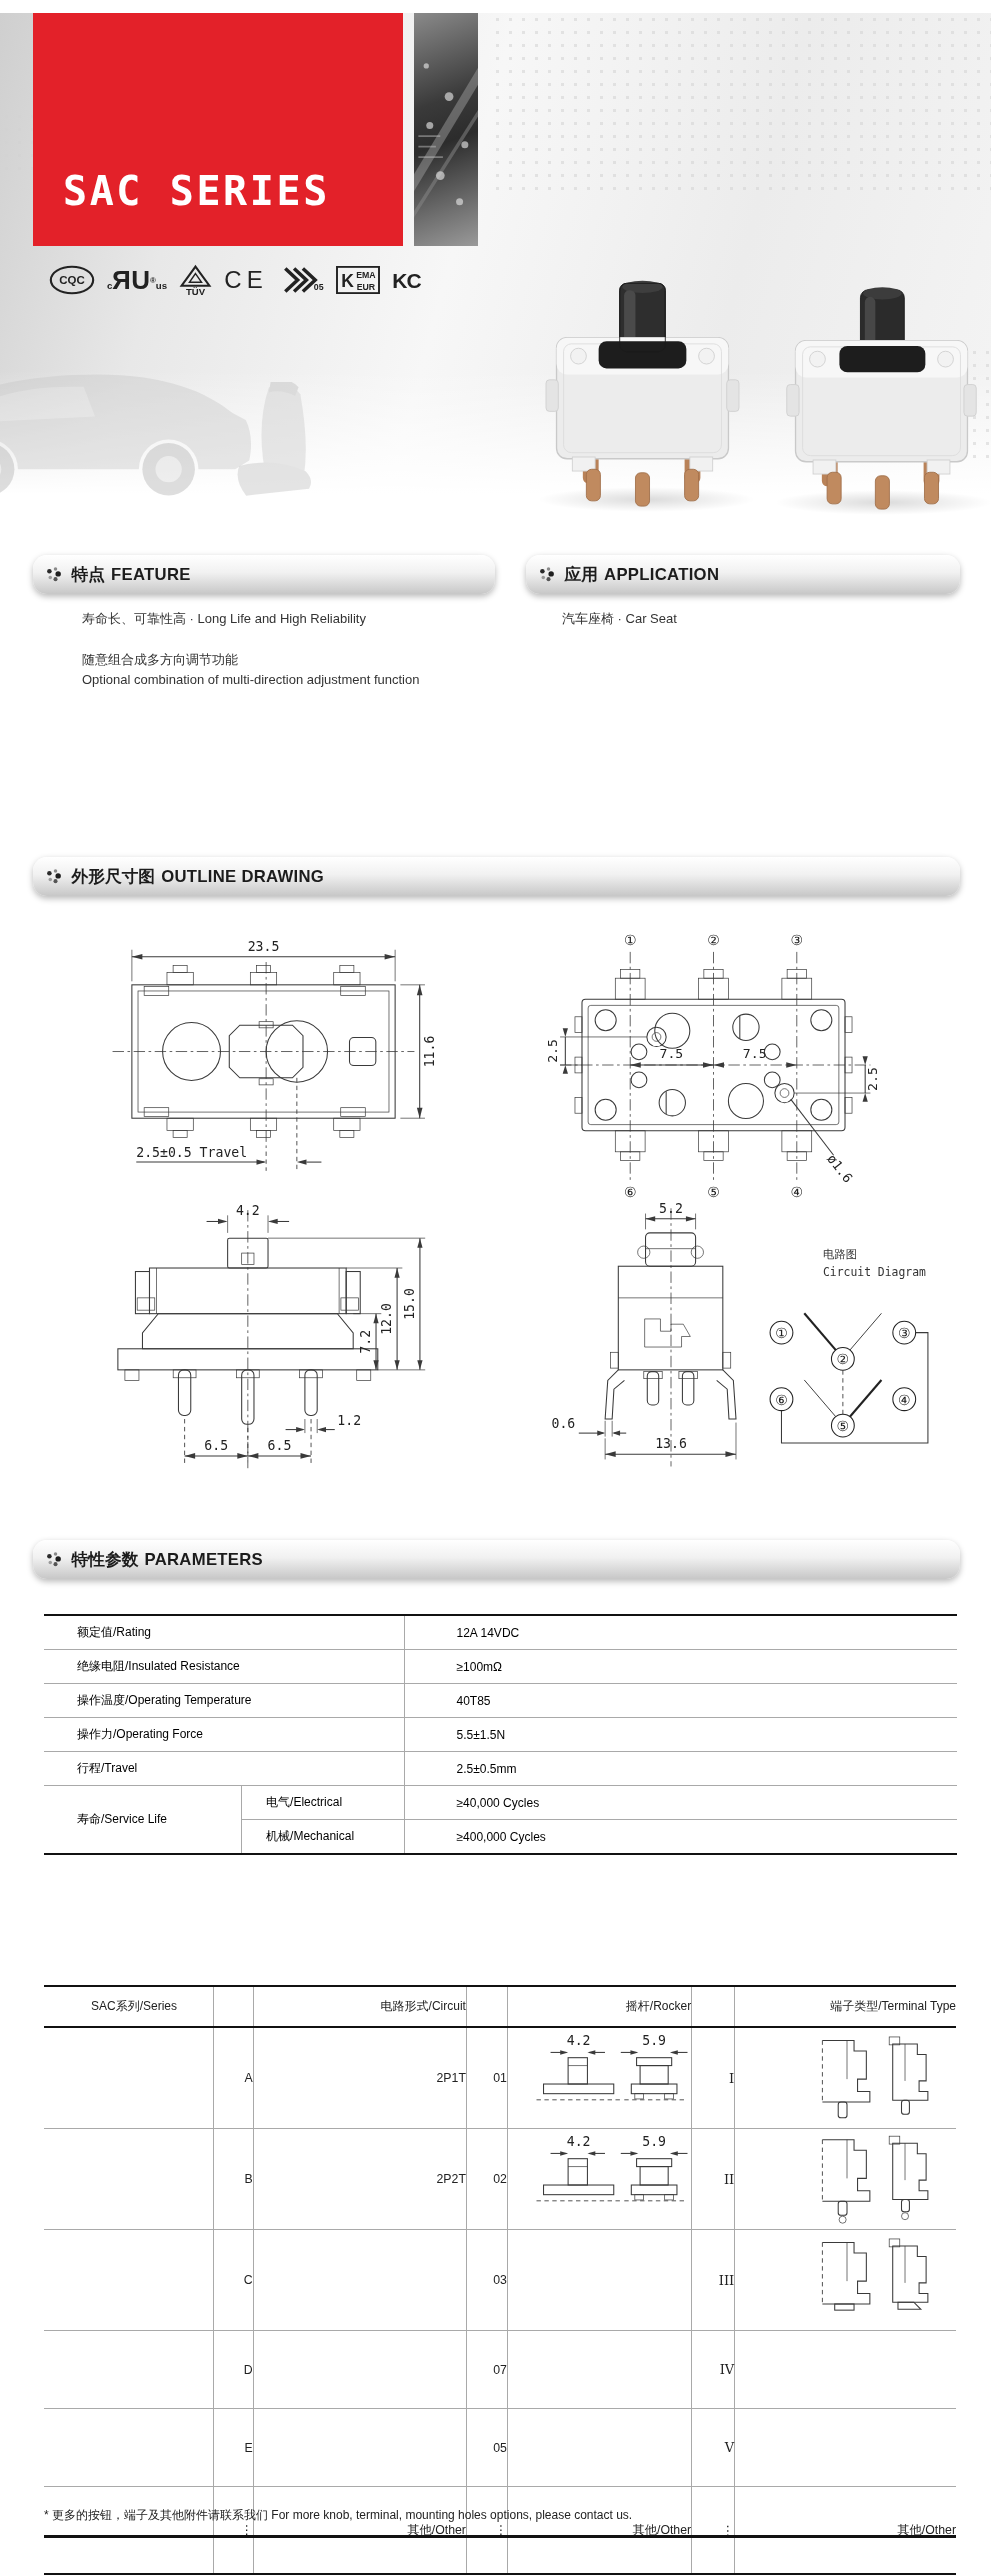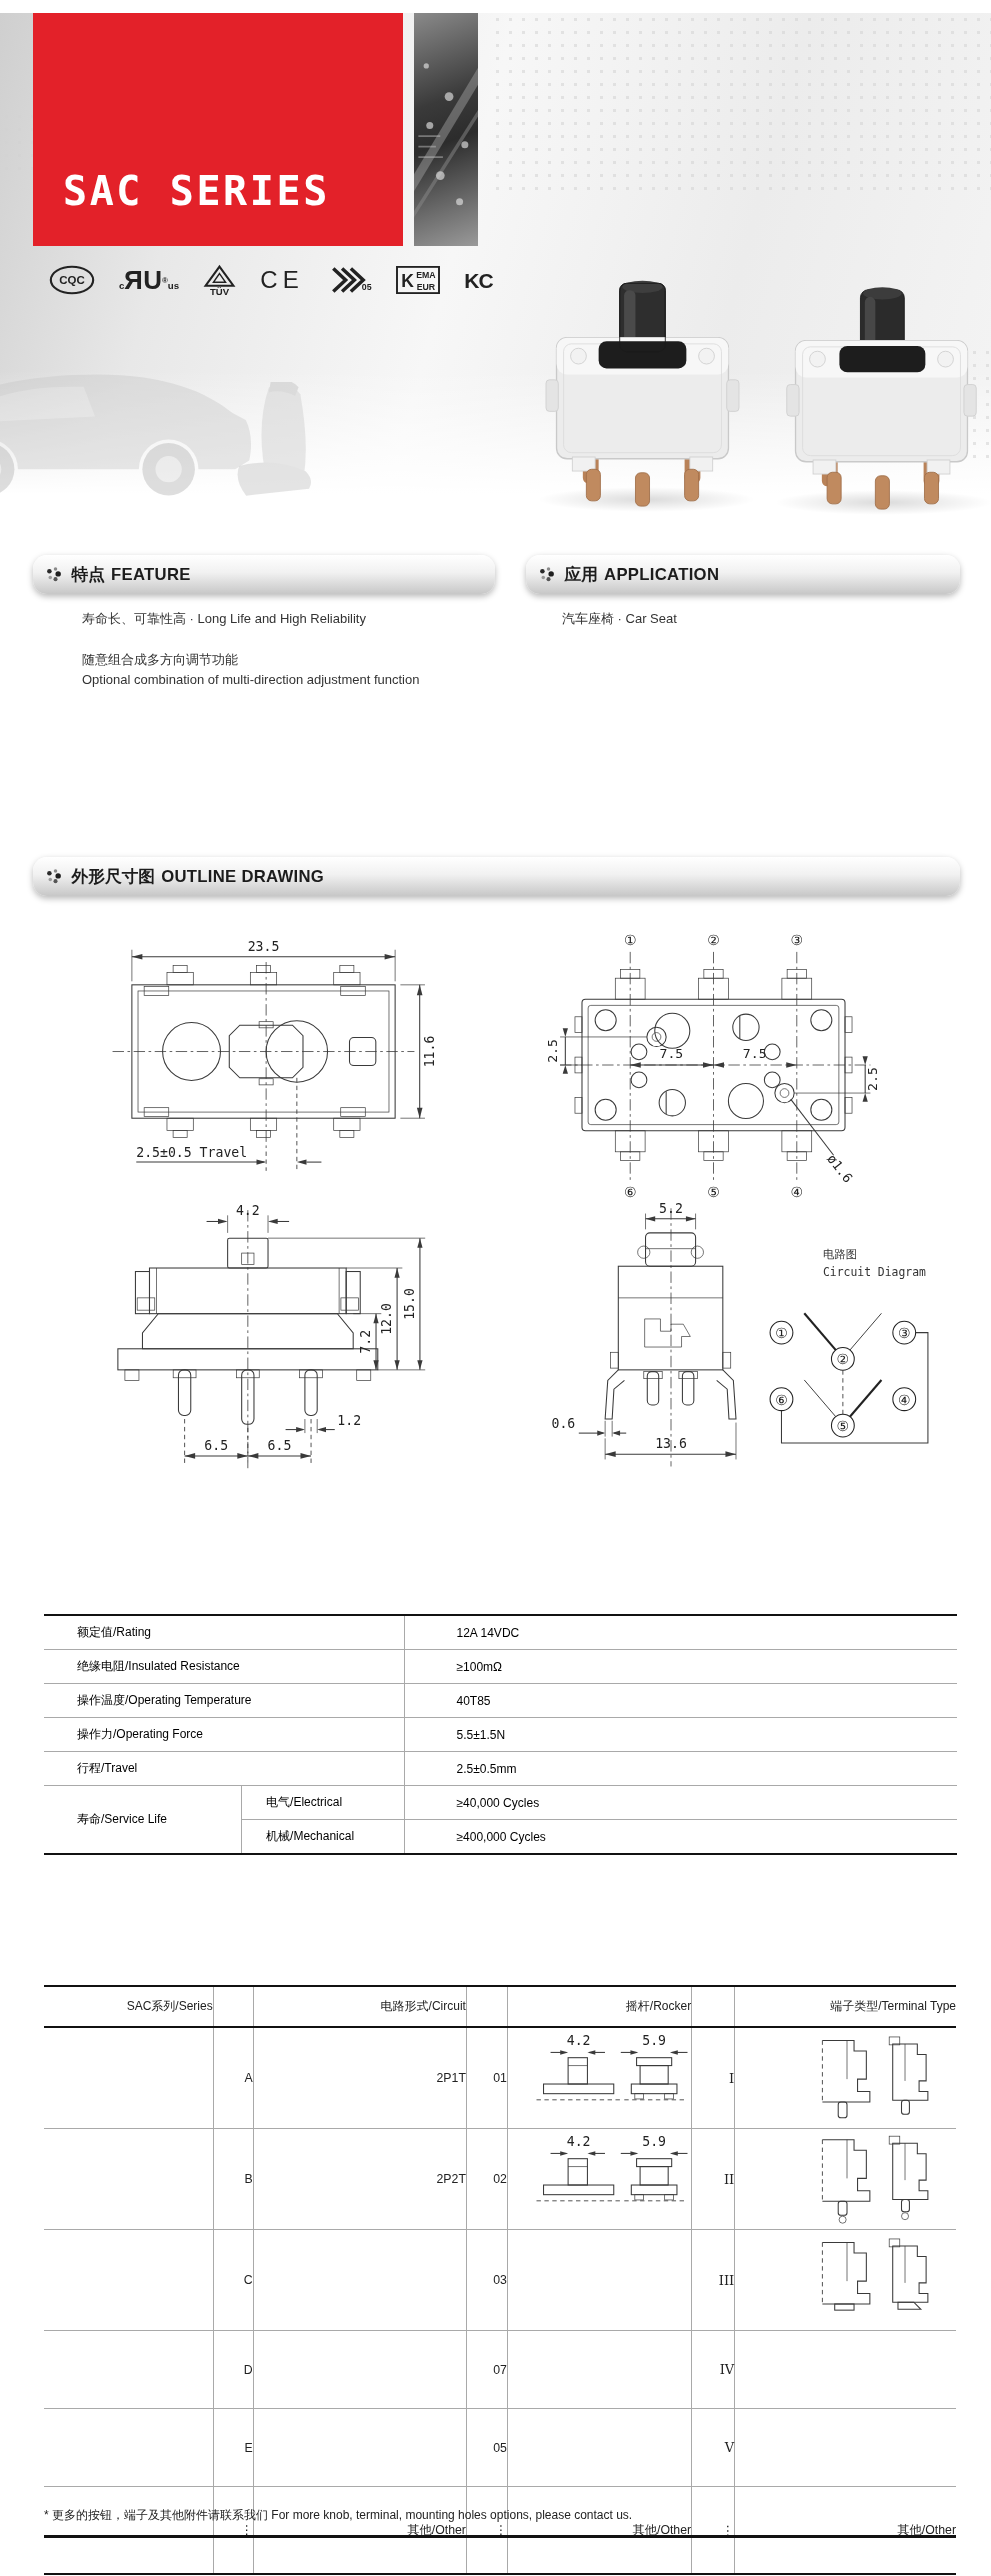--- a/index.html
+++ b/index.html
@@ -6,21 +6,21 @@
   .page{position:relative;width:991px;height:2576px;margin:13px auto;background:#ffffff;overflow:hidden;}
 
   
   .banner{position:absolute;left:0;top:0;width:991px;height:496px;
     background:linear-gradient(180deg,rgba(0,0,0,0) 72%,#ffffff 97%),
                linear-gradient(105deg,#cfcfcf 0%,#e8e8e8 20%,#f7f7f7 46%,#ececec 72%,#f4f4f4 100%);}
   .dotfield{position:absolute;background-image:radial-gradient(#d2d2d2 1.8px,rgba(255,255,255,0) 1.9px);background-size:13px 13px;opacity:.55;}
   .redblock{position:absolute;left:33px;top:0;width:370px;height:233px;background:#e32129;}
   .series-title{position:absolute;left:30px;bottom:32px;color:#ffffff;font-family:"DejaVu Sans Mono",monospace;font-weight:700;font-size:40px;letter-spacing:2.6px;}
   .photostrip{position:absolute;left:414px;top:0;width:64px;height:233px;background:linear-gradient(160deg,#8a8a8a 0%,#3a3a3a 38%,#2c2c2c 55%,#6f6f6f 82%,#9a9a9a 100%);}
-  .certs{position:absolute;left:49px;top:247px;height:40px;display:flex;align-items:center;gap:24px;color:#222;}
+  .certs{position:absolute;left:49px;top:247px;height:40px;display:flex;align-items:center;gap:12px;color:#222;}
   .cert{display:flex;flex-direction:column;align-items:center;justify-content:center;line-height:1;}
   .cert-ul{font-weight:700;}
   .cert-ul .big{font-size:26px;display:inline-block;}
   .cert-ul .flip{display:inline-block;transform:scaleX(-1);}
   .cert-ul .small{font-size:9.7px;}
   .cert-ce{font-size:24px;font-weight:400;letter-spacing:5.3px;}
   .cert-kc{font-size:21px;font-weight:700;letter-spacing:-0.9px;}
   .shadow-ellipse{position:absolute;background:radial-gradient(ellipse at center,rgba(0,0,0,.14),rgba(0,0,0,0) 70%);}
 
   
@@ -47,21 +47,21 @@
     border-top:2.6px solid #111;border-bottom:2.6px solid #111;}
   .params td{height:33px;font-size:12px;color:#000000;border-top:0.9px solid #a9a9a9;padding:0;}
   .params tr:first-child td{border-top:none;}
   .params td.lbl{padding-left:33px;}
   .params td.sub{border-left:0.9px solid #a9a9a9;padding-left:24.6px;}
   .params td.val{border-left:0.9px solid #a9a9a9;padding-left:52px;}
 
   
   .ord{position:absolute;left:44px;top:1972px;width:912px;border-collapse:collapse;table-layout:fixed;}
   .ord th{height:39px;font-size:12px;font-weight:400;color:#222;border-top:2.6px solid #111;border-bottom:2.6px solid #111;padding:0;text-align:center;}
-  .ord th.series{text-align:right;padding-left:11.4px;}
+  .ord th.series{text-align:center;padding-left:11.4px;}
   .ord td{height:77px;font-size:12.3px;color:#222;text-align:center;vertical-align:middle;border-top:0.9px solid #a9a9a9;padding:0;}
   .ord tbody tr:first-child td{border-top:none;}
   .ord td + td, .ord th + th{border-left:0.9px solid #a9a9a9;text-align:right;}
   .ord tbody tr:last-child td{border-bottom:2.6px solid #111;height:86px;}
   .ord td.roman{font-family:"DejaVu Serif",serif;font-size:13px;}
   .footnote{position:absolute;left:44px;top:2494px;width:912px;font-size:12px;color:#222;}
   .bottomrule{position:absolute;left:44px;top:2522px;width:912px;height:2.6px;background:#111;}
 </style>
 </head>
 <body>
@@ -491,20 +491,31 @@
         <circle cx="178" cy="128" r="13"></circle>
     </g>
     <text class="ct" x="38" y="58" text-anchor="middle">①</text>
     <text class="ct" x="108" y="88" text-anchor="middle">②</text>
     <text class="ct" x="178" y="58" text-anchor="middle">③</text>
     <text class="ct" x="38" y="134" text-anchor="middle">⑥</text>
     <text class="ct" x="108" y="164" text-anchor="middle">⑤</text>
     <text class="ct" x="178" y="134" text-anchor="middle">④</text>
   </svg>
 
+  <div class="pill" style="left:33px;top:1527px;width:927px">
+    <svg width="19.3" height="17.5" viewBox="0 0 22 20">
+      <circle cx="5" cy="6" r="2.6" fill="#2b2b2b"></circle>
+        <circle cx="12" cy="3.5" r="2" fill="#8a8a8a"></circle>
+      <circle cx="15" cy="9" r="3.1" fill="#1f1f1f"></circle>
+        <circle cx="6" cy="13" r="2" fill="#9a9a9a"></circle>
+        <circle cx="12" cy="15" r="2.3" fill="#555"></circle>
+    </svg>
+    <span class="zh">特性参数</span>
+    <span class="en">PARAMETERS</span>
+  </div>
 
   <table class="params">
     <colgroup>
         <col style="width:197px">
         <col style="width:163px">
         <col style="width:553px">
       </colgroup>
     <tbody>
         <tr>
           <td class="lbl" colspan="2">额定值/Rating</td>

